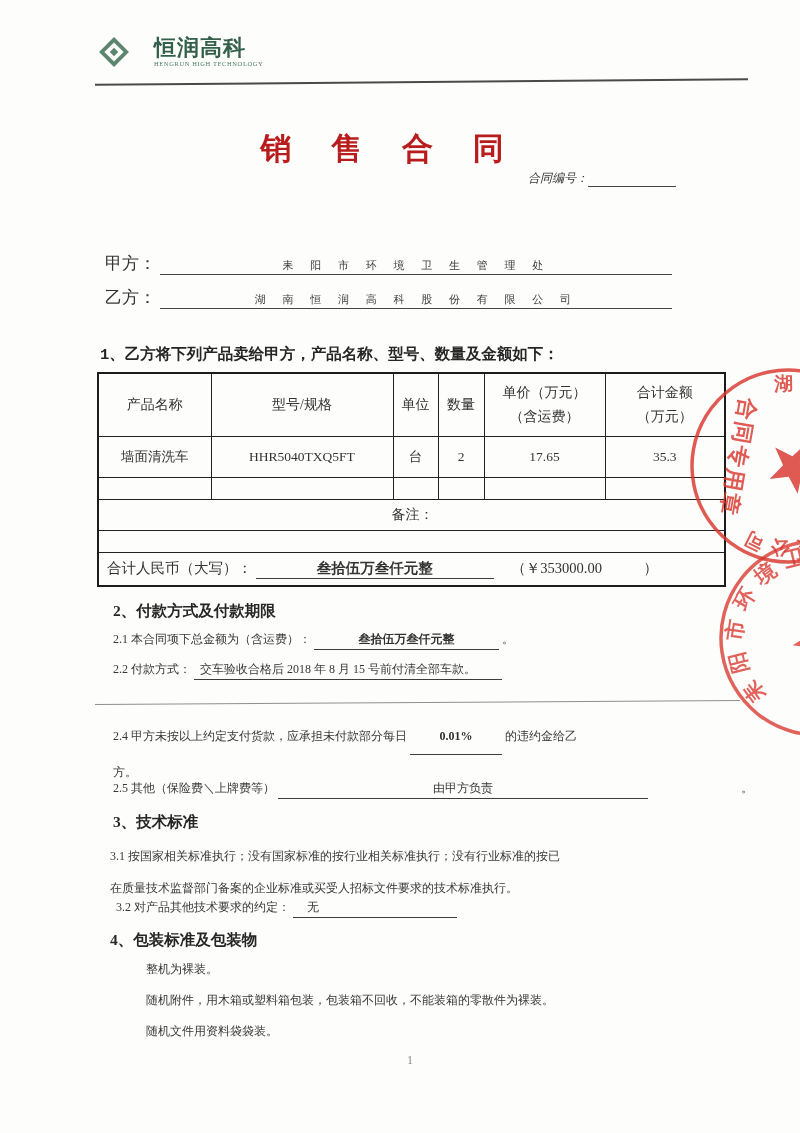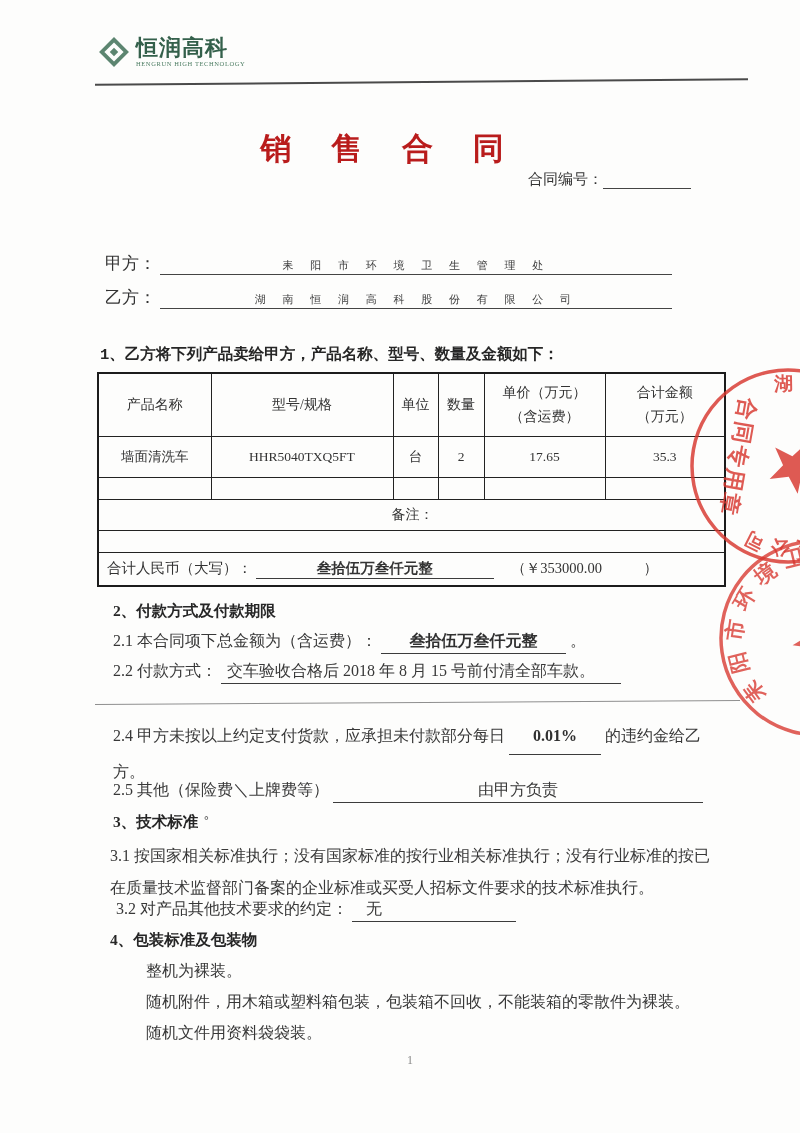--- a/index.html
+++ b/index.html
@@ -4,34 +4,34 @@
 <style>
   html,body{margin:0;padding:0;background:#e8e8e8;}
   .page{
     position:relative;width:800px;height:1133px;margin:0 auto;
     background:#fdfdfc;overflow:hidden;
     font-family:"Liberation Serif",serif;
     color:#3a3a3a;
   }
   .abs{position:absolute;}
   
-  .logo{left:98px;top:36px;display:flex;align-items:center;gap:6px;}
+  .logo{left:98px;top:36px;display:flex;align-items:center;gap:24px;}
   .logo-cn{font-size:22px;font-weight:700;color:#34604b;letter-spacing:1px;line-height:22px;}
   .logo-en{font-size:6.5px;color:#4d7d63;letter-spacing:0.6px;margin-top:1px;}
   .header-rule{left:95px;top:81px;width:653px;height:0;border-top:2px solid #4a4a4a;transform:rotate(-0.5deg);}
   
   .title{left:0;top:128px;width:780px;text-align:center;font-size:31px;font-weight:700;color:#b91c1c;letter-spacing:16px;}
-  .contract-no{left:528px;top:170px;font-size:15px;color:#333;}
+  .contract-no{left:528px;top:170px;font-size:12px;color:#333;font-style:italic;}
   .blank-line{display:inline-block;border-bottom:1.5px solid #444;height:16px;vertical-align:bottom;}
   
   .party{left:105px;font-size:17px;color:#333;}
   .party .fill{display:inline-block;width:512px;border-bottom:1.5px solid #444;text-align:center;letter-spacing:7px;font-size:11px;color:#3c3c3c;padding-bottom:1px;}
   
   .sec-h{font-weight:700;color:#262626;font-size:15.5px;}
-  .body-t{font-size:16px;color:#383838;}
+  .body-t{font-size:12px;color:#383838;}
   .u{display:inline-block;border-bottom:1.5px solid #3c3c3c;text-align:center;padding-bottom:1px;}
   .fillb{font-weight:600;color:#303030;}
   .crease{left:95px;top:702px;width:645px;height:0;border-top:1.5px solid #8f8f8f;transform:rotate(-0.35deg);}
   
   table.goods{left:97px;top:372px;position:absolute;border-collapse:collapse;table-layout:fixed;width:627px;background:transparent;}
   table.goods td{border:1.5px solid #222;font-size:14px;color:#333;text-align:center;vertical-align:middle;padding:0 2px;}
   table.goods{border:2.5px solid #1c1c1c;}
   .hdr2{display:block;line-height:24px;}
   tr.hrow td{height:62px;}
   tr.drow td{height:40px;font-size:13.5px;}

